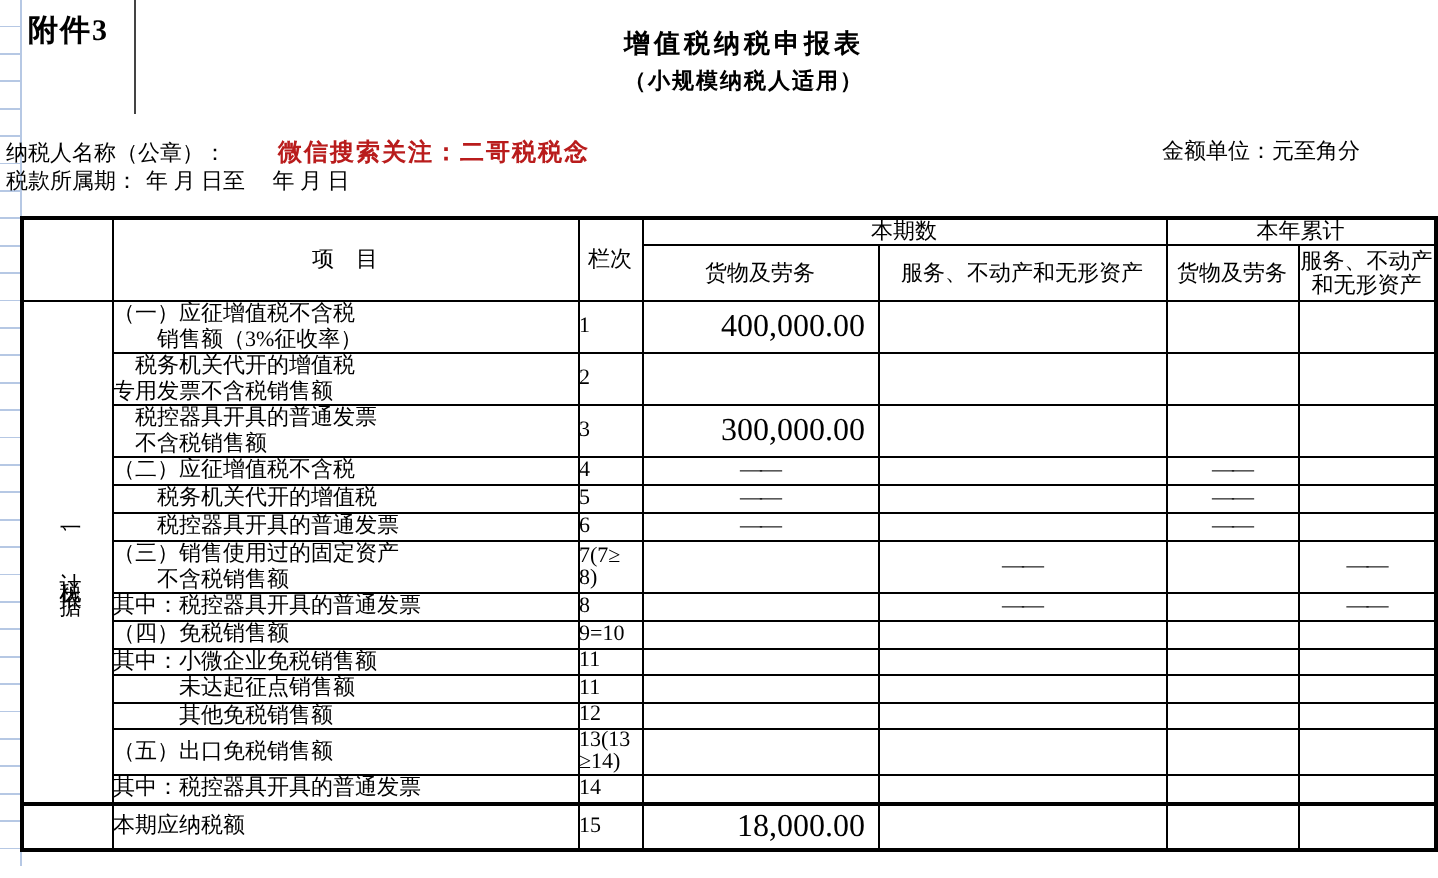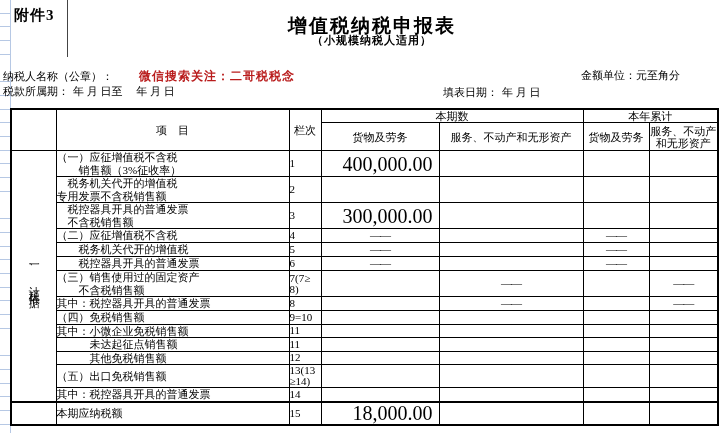--- a/index.html
+++ b/index.html
@@ -9,21 +9,21 @@
 
   
   .left-strip { position:absolute; left:0; top:0; width:10px; height:439px;
     border-right:1px solid #b6c8e4;
     background:repeating-linear-gradient(to bottom,#ffffff 0 12.8px,#b6c8e4 12.8px 13.7px); }
 
   .attachment { position:absolute; left:14px; top:6px; font-size:15px; font-weight:bold; letter-spacing:1px; }
   .att-divider { position:absolute; left:67px; top:0; width:1px; height:57px; background:#444; }
 
   .title { position:absolute; left:52px; top:13px; width:640px; text-align:center;
-           font-size:19px; font-weight:bold; letter-spacing:2px; }
+           font-size:13px; font-weight:bold; letter-spacing:2px; }
   .subtitle { position:absolute; left:52px; top:33px; width:640px; text-align:center;
            font-size:11px; font-weight:bold; letter-spacing:1px; }
 
   .hline { position:absolute; left:3px; font-size:11px; line-height:13px; white-space:nowrap; }
   .id-line { top:57px; }
   .name-line { top:70px; }
   .period-line { top:85px; }
   .boxes { letter-spacing:1px; }
   .green-val { color:#b91c1c; font-size:12px; font-weight:bold; margin-left:26px; letter-spacing:1px; }
   .amount-unit { position:absolute; left:581px; top:68px; font-size:11px; white-space:nowrap; }
@@ -37,21 +37,21 @@
   .h-top { height:13px; }
   .h-sub { height:28px; }
   .sec-cell { writing-mode:vertical-lr; vertical-align:middle; text-align:center;
     font-size:11px; letter-spacing:4px; padding:0; }
   .sec-cell-bottom { background:#fff; }
   .label-cell { text-align:left; vertical-align:middle; padding:1px 2px 1px 4px;
     white-space:pre-wrap; line-height:12.5px; }
   .no-cell { text-align:left; vertical-align:middle; padding:0 0 0 2px; font-size:10px;
     white-space:pre-wrap; line-height:11px; }
   .value-cell { text-align:center; vertical-align:middle; height:12px; line-height:13px; }
-  .value-cell.num { text-align:right; padding-right:6px; font-size:20px; line-height:18px; }
+  .value-cell.num { text-align:right; padding-right:6px; font-size:16px; line-height:18px; }
   .value-cell.dash { text-align:center; letter-spacing:-1px; }
   .total-row td { border-top:2px solid #000; }
   .total-row .value-cell.num { line-height:21px; }
 </style>
 </head>
 <body>
 
 <div class="screen">
 
   <div class="left-strip"></div>
@@ -66,23 +66,20 @@
   <div class="hline name-line">
     <span>纳税人名称（公章）：</span><span class="green-val">微信搜索关注：二哥税税念</span>
   </div>
 
   <div class="hline period-line">
     <span>税款所属期：</span><span class="sp">年 月 日至　 年 月 日</span>
   </div>
 
   <div class="amount-unit">金额单位：元至角分</div>
 
-  <div class="fill-date">
-    <span>填表日期：</span><span class="sp">年 月 日</span>
-  </div>
 
   <table class="form">
     <colgroup>
       <col style="width:45px">
         <col style="width:233px">
         <col style="width:32px">
       <col style="width:118px">
         <col style="width:144px">
         <col style="width:66px">
         <col style="width:69px">

